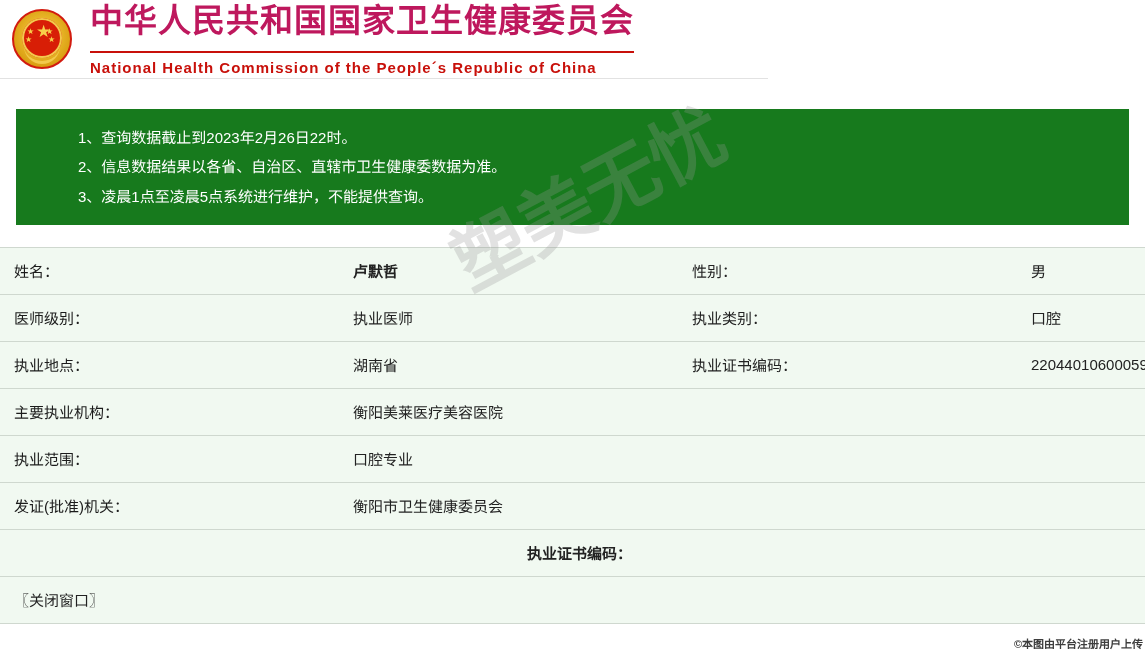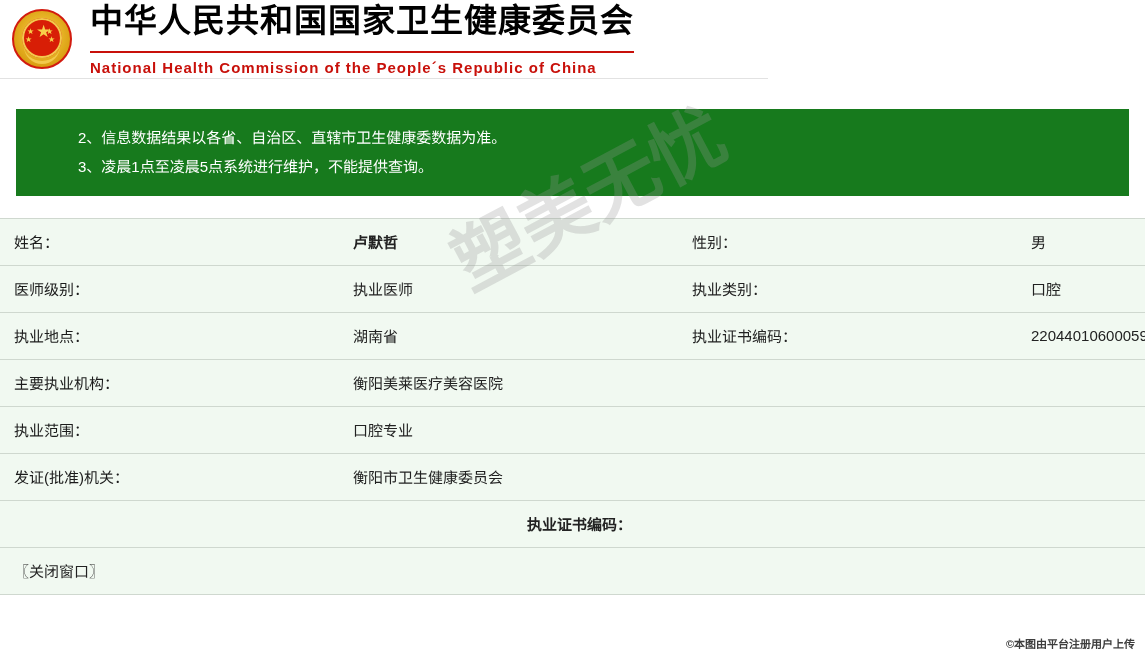--- a/index.html
+++ b/index.html
@@ -71,21 +71,21 @@
     border-radius: 0 0 18px 18px;
   }
 
   .header-titles {
     display: flex;
     flex-direction: column;
     justify-content: center;
     padding-left: 4px;
   }
   .header-cn {
-    color: #000000;
+    color: #be185d;
     font-size: 33px;
     font-weight: bold;
     letter-spacing: 1px;
     line-height: 1.15;
     font-family: "DejaVu Sans", "Liberation Sans", sans-serif;
     white-space: nowrap;
   }
   .header-en {
     color: #c8100a;
     font-size: 15px;
@@ -170,21 +170,21 @@
     font-weight: bold;
     color: rgba(150, 150, 150, 0.28);
     transform: rotate(-28deg);
     transform-origin: left top;
     pointer-events: none;
     white-space: nowrap;
     font-family: "DejaVu Sans", "Liberation Sans", sans-serif;
   }
   .corner-note {
     position: absolute;
-    right: 10px;
+    right: 2px;
     bottom: 2px;
     font-size: 11px;
     color: #3d3d3d;
     background: rgba(255,255,255,0.4);
     font-weight: bold;
     white-space: nowrap;
     margin-left: 40px;
   }
 </style>
 </head>
@@ -204,20 +204,21 @@
       <div class="gears"></div>
     </div>
     <div class="header-titles">
       <div class="header-cn">中华人民共和国国家卫生健康委员会</div>
       <div class="header-en">National Health Commission of the People´s Republic of China</div>
     </div>
   </div>
 
   <div class="notice-wrap">
     <div class="notice">
+      <div class="line">1、查询数据截止到2023年2月26日22时。</div>
       <div class="line">2、信息数据结果以各省、自治区、直辖市卫生健康委数据为准。</div>
       <div class="line">3、凌晨1点至凌晨5点系统进行维护，不能提供查询。</div>
     </div>
   </div>
 
   <div class="table-wrap">
     <table class="info">
       <tbody>
         <tr>
           <td class="label">姓名：</td>

